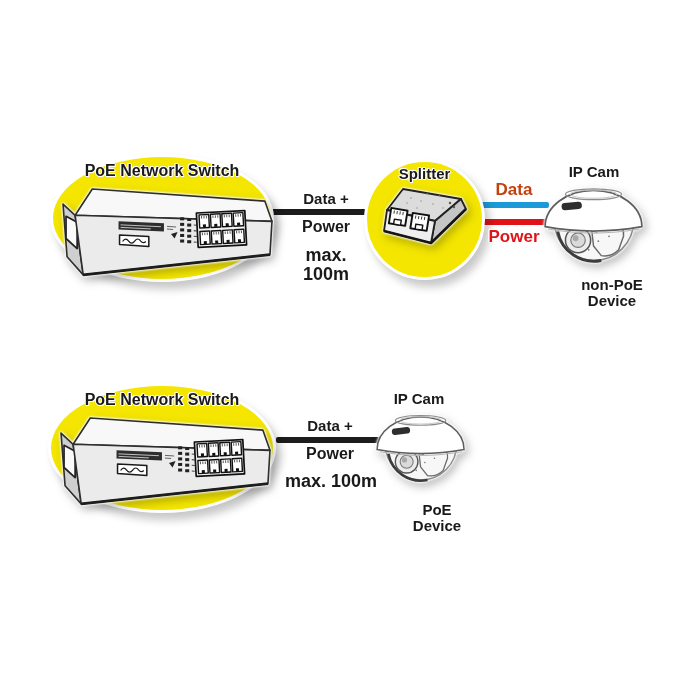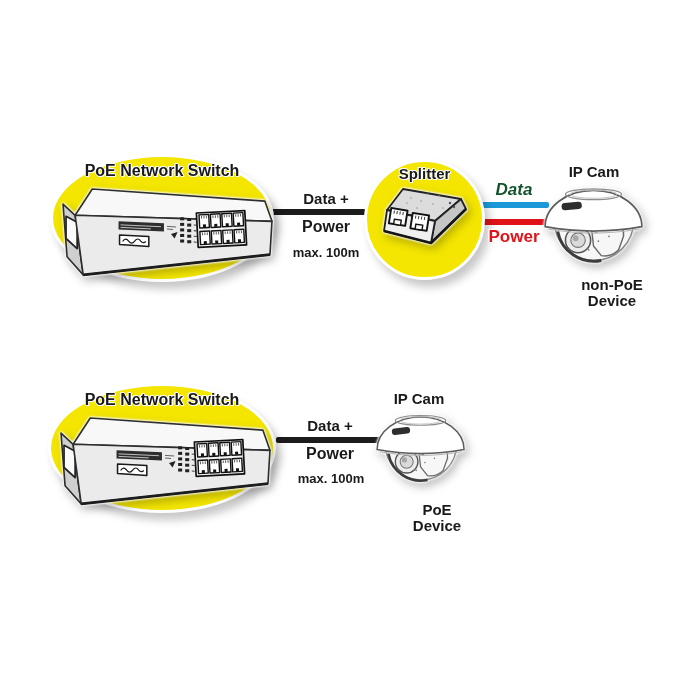--- a/index.html
+++ b/index.html
@@ -17,23 +17,23 @@
   .line{position:absolute;border-radius:2px;}
   .line.blue{background:#1B9AD7;}
   .line.red{background:#E01319;}
   
   .label{
     position:absolute;text-align:center;line-height:1.05;
     text-shadow:1px 0 0 #fff,-1px 0 0 #fff,0 1px 0 #fff,0 -1px 0 #fff,1px 1px 0 #fff,-1px -1px 0 #fff;
   }
   .fs16{font-size:16px;}
   .fs15{font-size:15px;}
-  .fs13{font-size:13px;}
+  .fs13{font-size:18px;}
   .fs17{font-size:17px;}
-  .c-blue{color:#14532d;font-style:italic;}
+  .c-blue{color:#c2410c;}
   .c-red{color:#E01319;}
   .two-line span{display:block;}
   
   .art{
     position:absolute;
     filter:drop-shadow(0 0 1.2px #fff) drop-shadow(0 0 1.2px #fff) drop-shadow(3px 4px 4px rgba(0,0,0,.25));
   }
   .defs{position:absolute;width:0;height:0;}
 </style>
 </head>

